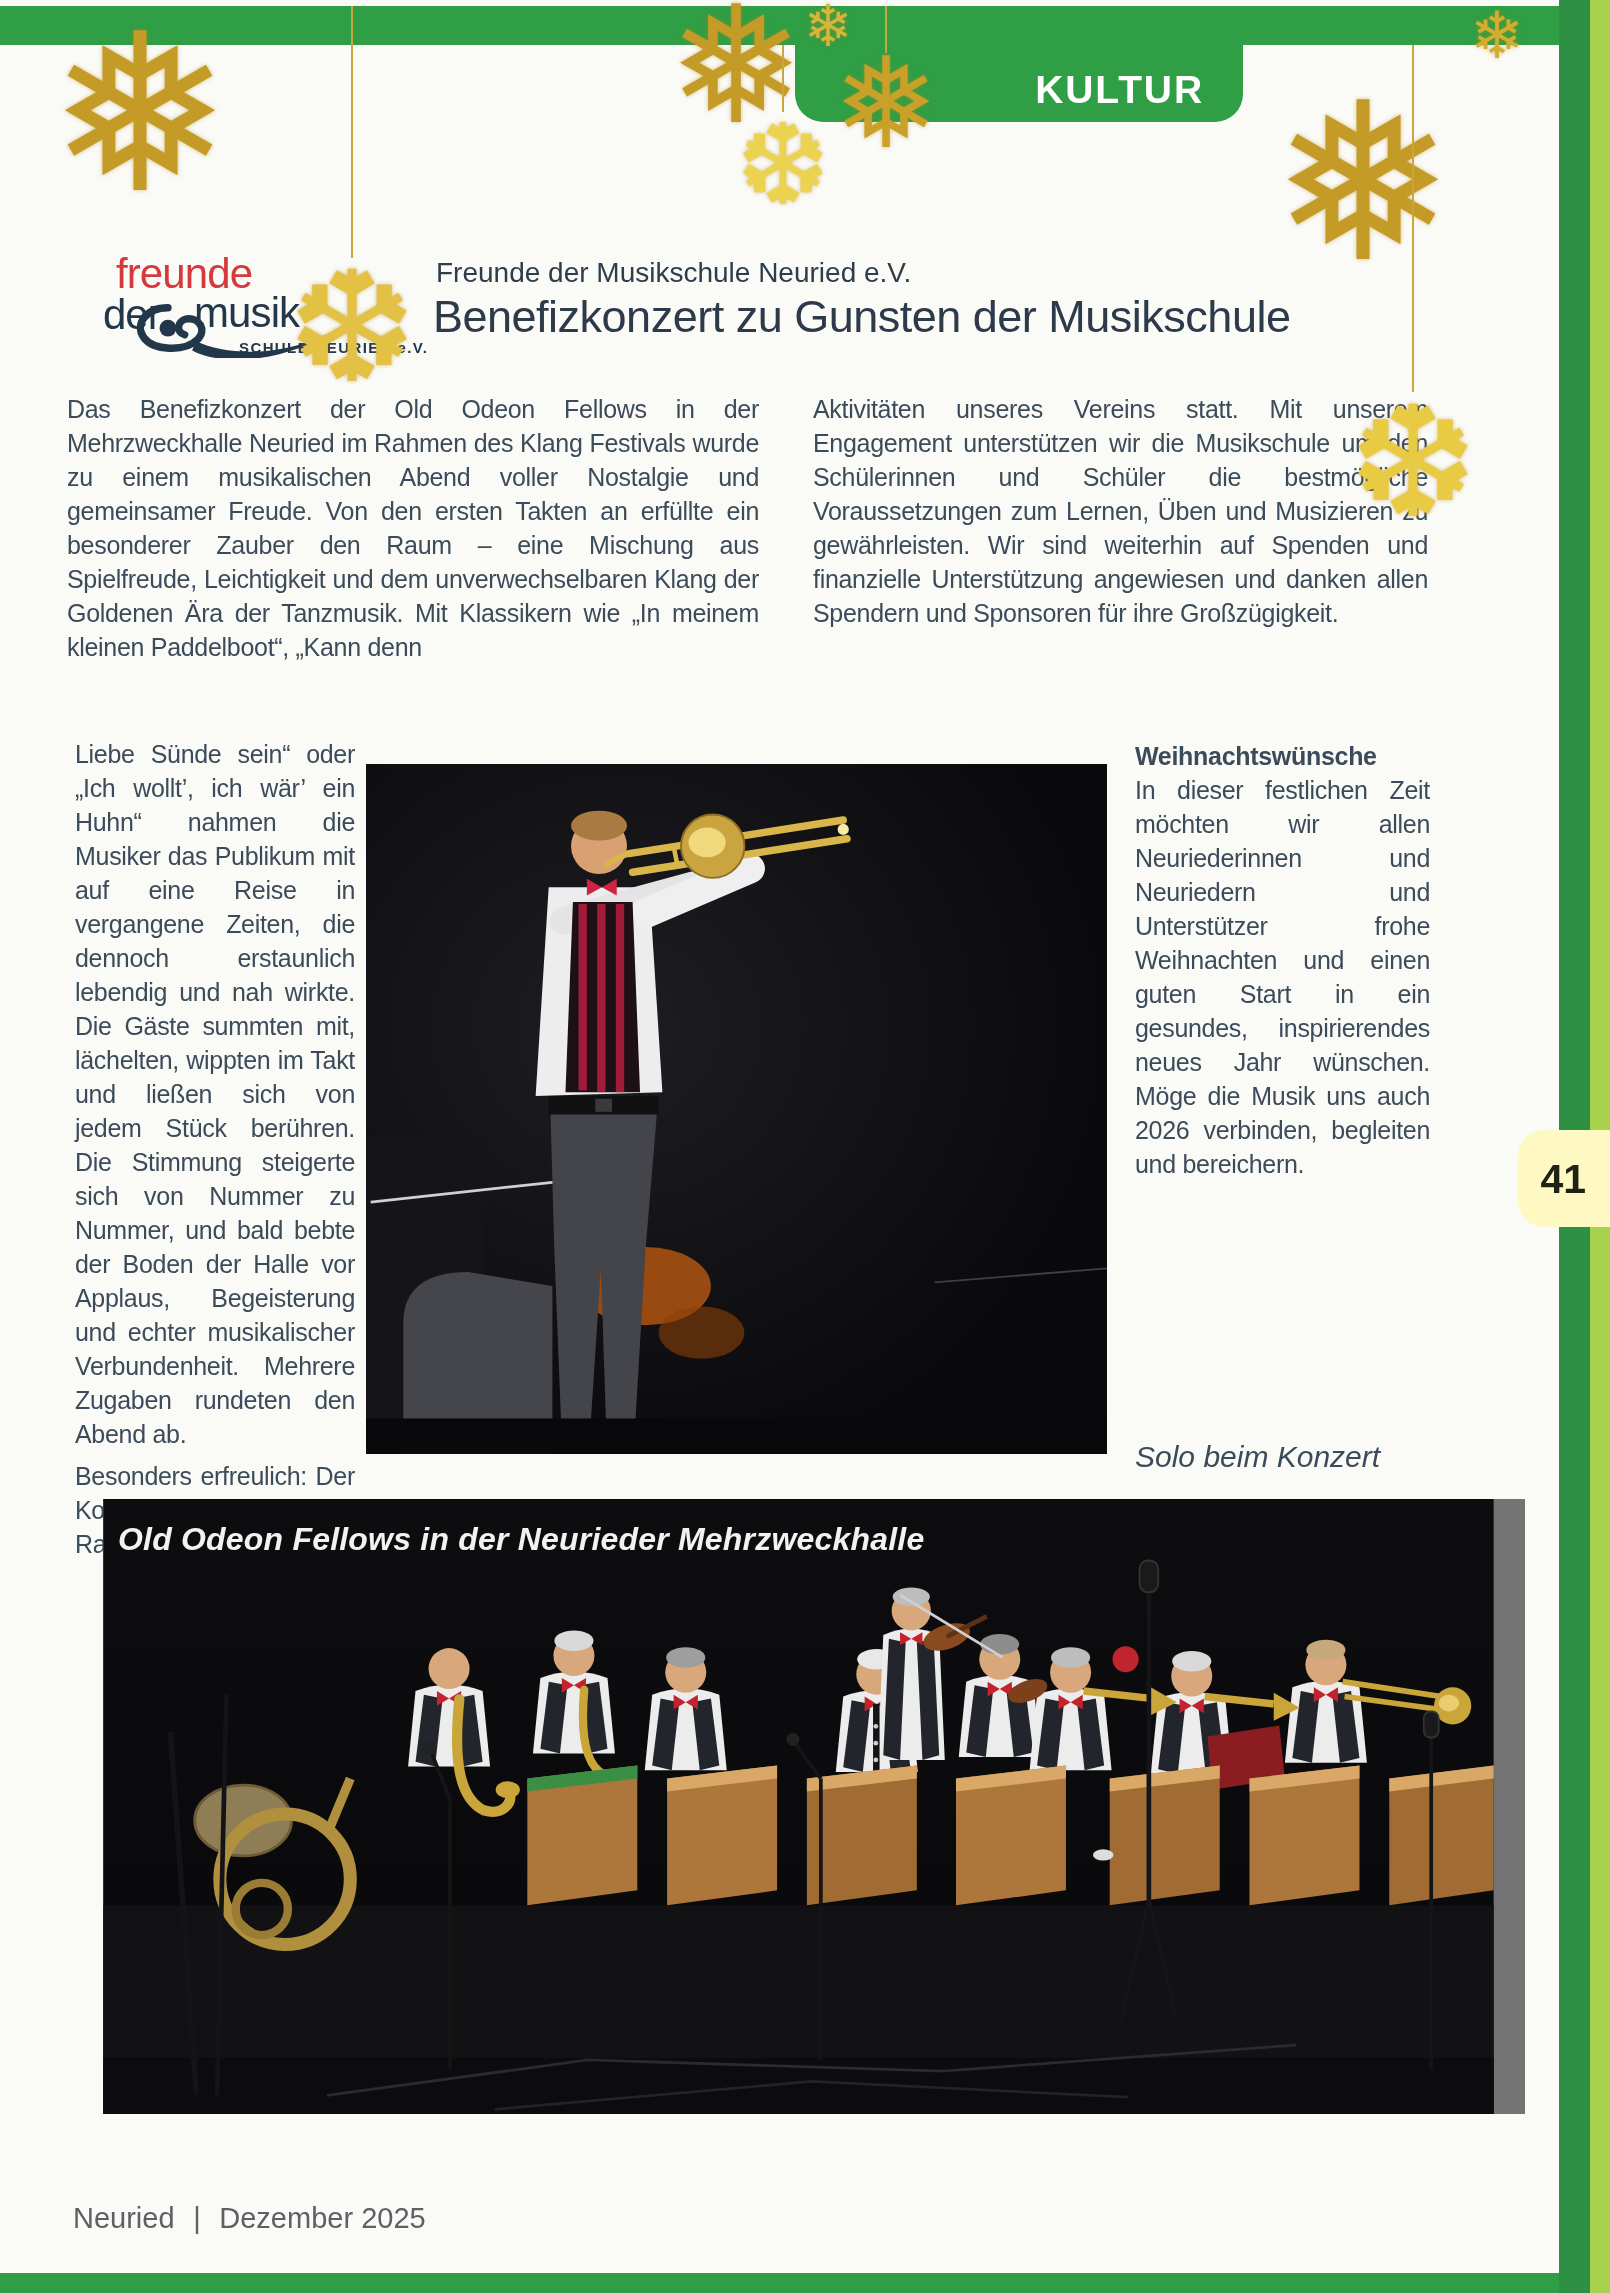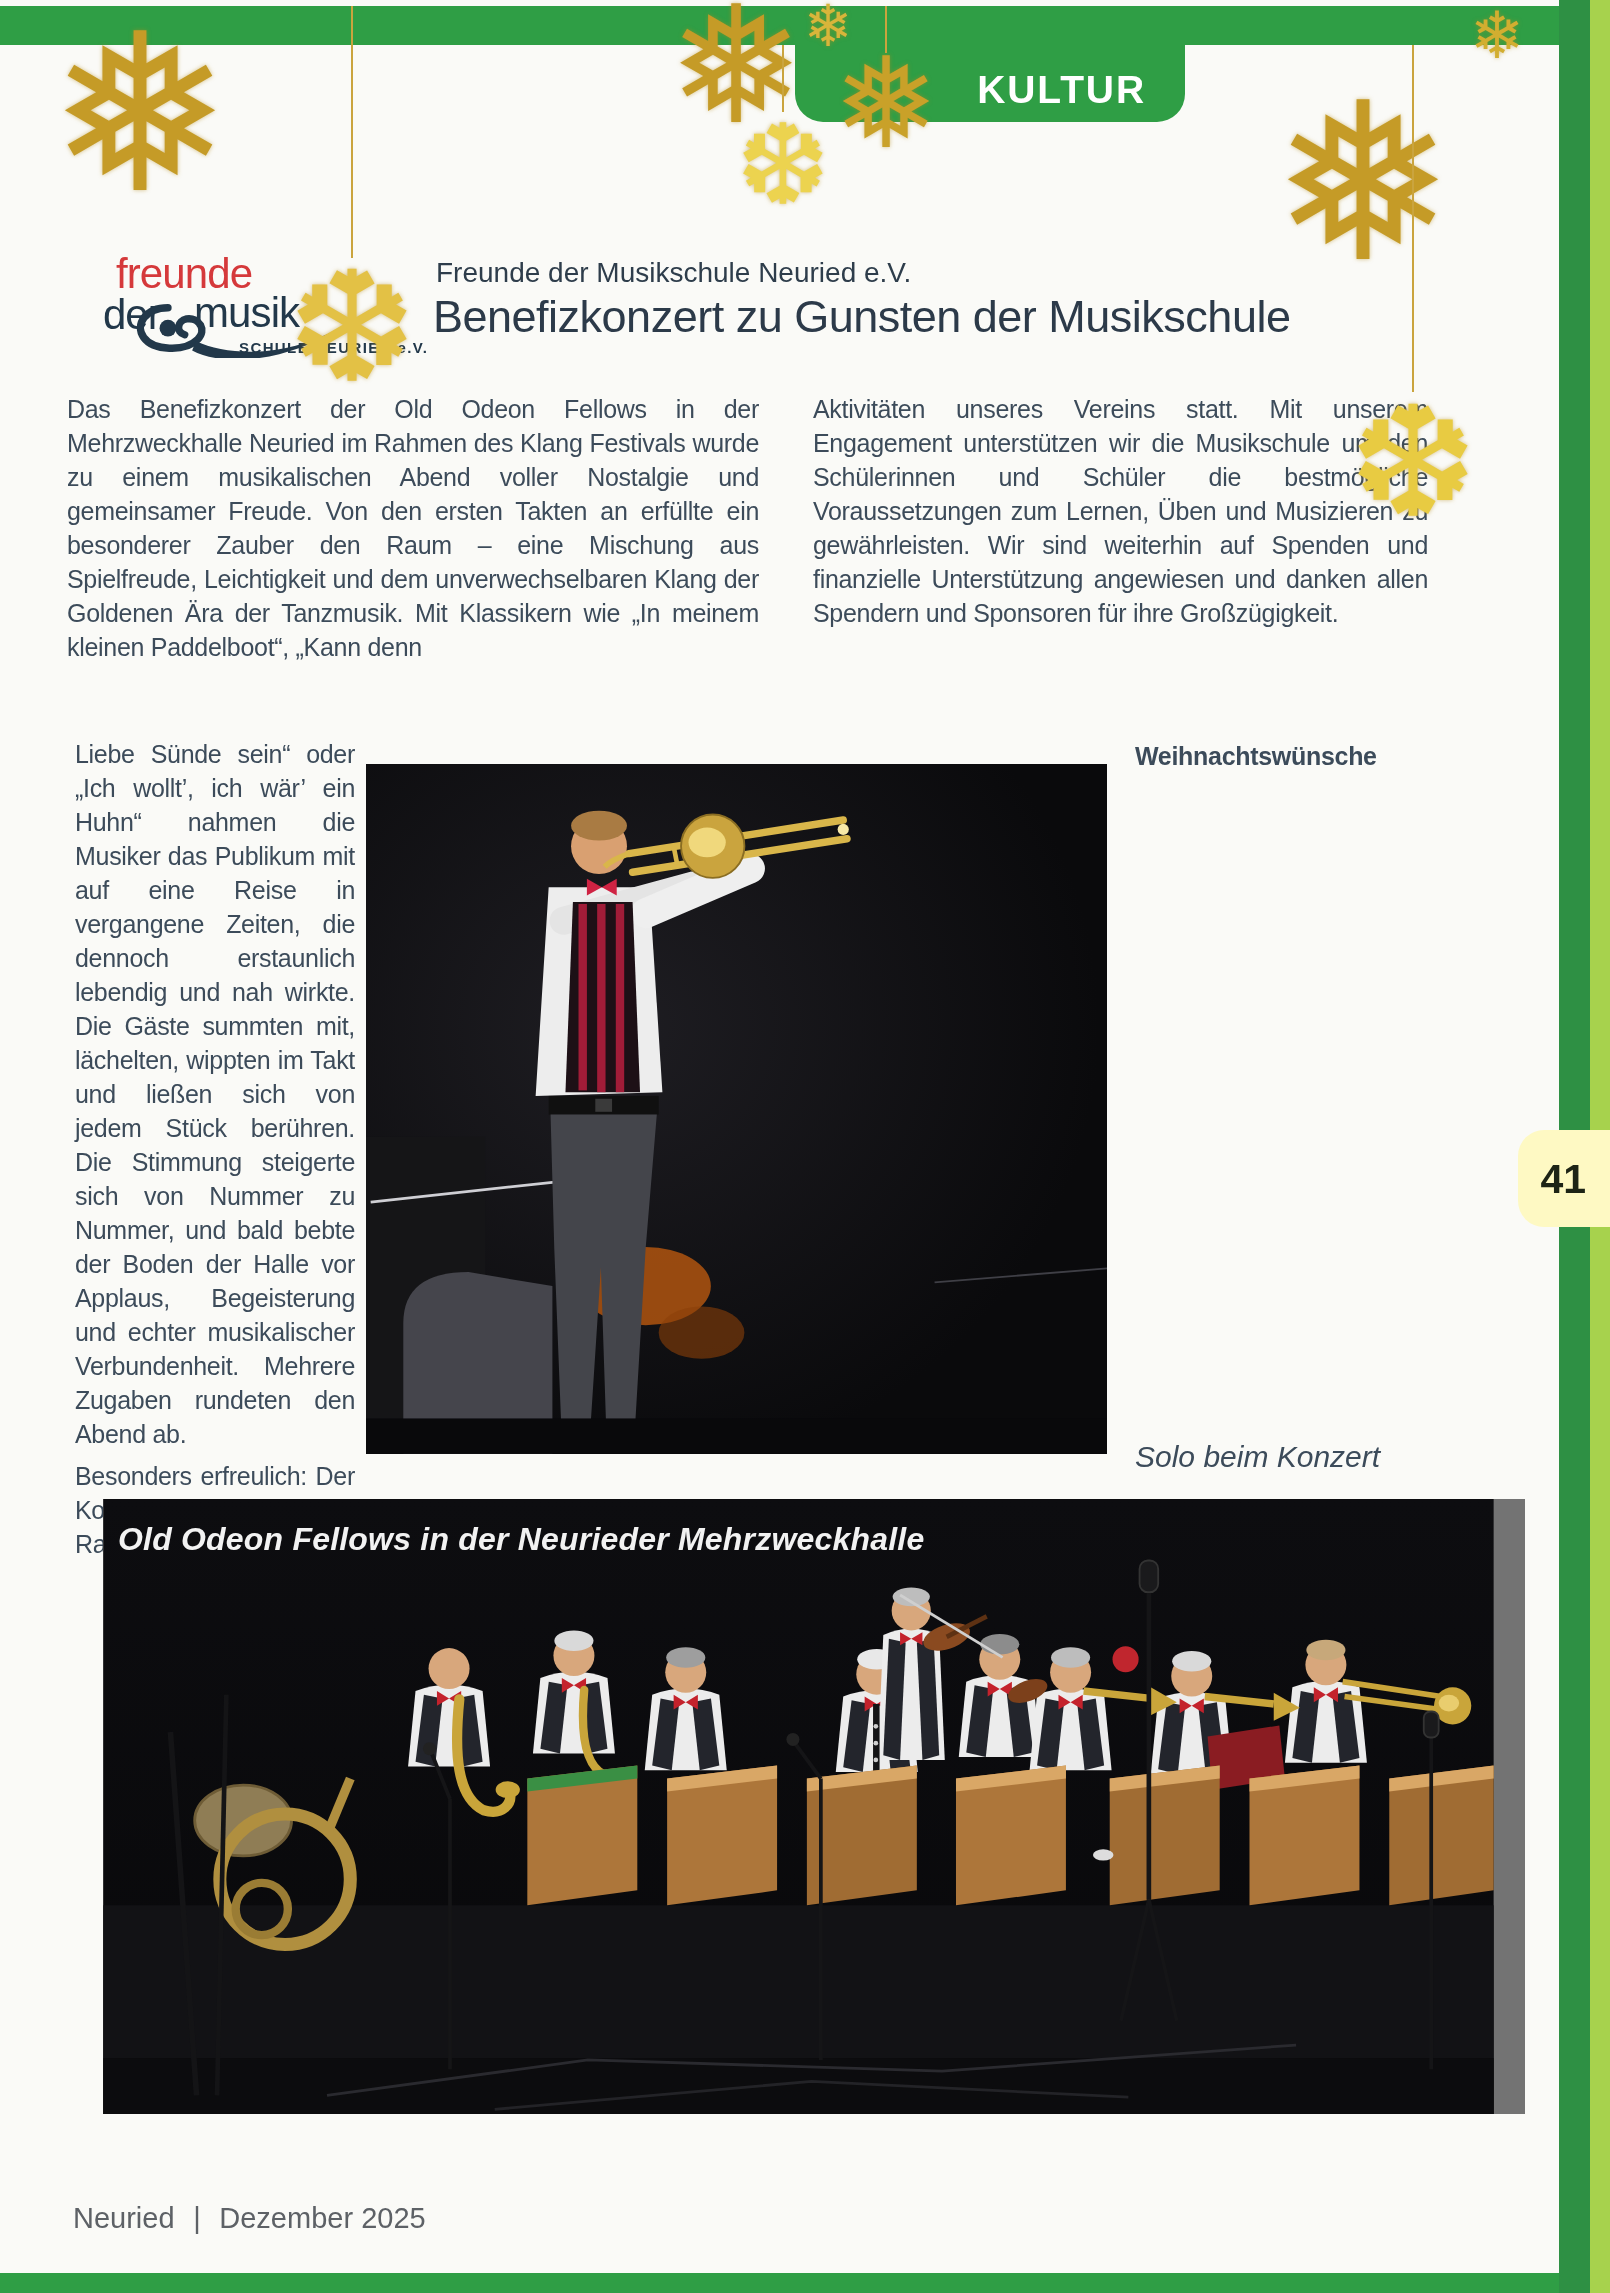--- a/index.html
+++ b/index.html
@@ -1,20 +1,20 @@
 <!DOCTYPE html>
 <html lang="de" style="font-size:15px"><head>
 <meta charset="utf-8">
 <style>
   html,body{margin:0;padding:0;background:#e8e8e6;}
   .page{position:relative;width:1611px;height:2293px;background:#fafaf7;overflow:hidden;
         font-family:"Liberation Sans",sans-serif;color:#3c4b5a;}
   
   .top-band{position:absolute;left:0;top:5.6px;width:1611px;height:39px;background:#2f9e45;z-index:1;}
-  .kultur-tab{position:absolute;left:795px;top:5.6px;width:390px;height:116px;background:#2f9e45;
+  .kultur-tab{position:absolute;left:795px;top:5.6px;width:448px;height:116px;background:#2f9e45;
               border-radius:0 0 28px 28px;z-index:1;}
   .kultur-tab span{position:absolute;right:39px;top:62px;color:#fff;font-weight:bold;
                    font-size:39px;letter-spacing:1.9px;}
   .flake{position:absolute;transform:translate(-50%,-50%);z-index:2;line-height:1;
          text-shadow:0 0 4.7px rgba(180,140,30,.55);}
   .string{position:absolute;width:1.9px;z-index:2;background:#caa43e;}
   .stripe-dark{position:absolute;left:1559px;top:0;width:32px;height:2293px;background:#2e9044;z-index:3;}
   .stripe-light{position:absolute;left:1590px;top:0;width:20.5px;height:2293px;background:#a7d24d;z-index:3;}
   .bottom-band{position:absolute;left:0;top:2273px;width:1611px;height:20.5px;background:#2f9e45;z-index:2;}
   .page-tab{position:absolute;left:1518px;top:1130px;width:93px;height:97px;background:#fef9c3;
@@ -100,20 +100,21 @@
   <h1 class="headline">Benefizkonzert zu Gunsten der Musikschule</h1>
 
   <div class="bodytext colA">Das Benefizkonzert der Old Odeon Fellows in der Mehrzweckhalle Neuried im Rahmen des Klang Festivals wurde zu einem musikalischen Abend voller Nostalgie und gemeinsamer Freude. Von den ersten Takten an erfüllte ein besonderer Zauber den Raum – eine Mischung aus Spielfreude, Leichtigkeit und dem unverwechselbaren Klang der Goldenen Ära der Tanzmusik. Mit Klassikern wie „In meinem kleinen Paddelboot“, „Kann denn</div>
   <div class="bodytext colB">
     <p>Liebe Sünde sein“ oder „Ich wollt’, ich wär’ ein Huhn“ nahmen die Musiker das Publikum mit auf eine Reise in vergangene Zeiten, die dennoch erstaunlich lebendig und nah wirkte. Die Gäste summten mit, lächelten, wippten im Takt und ließen sich von jedem Stück berühren. Die Stimmung steigerte sich von Nummer zu Nummer, und bald bebte der Boden der Halle vor Applaus, Begeisterung und echter musikalischer Verbundenheit. Mehrere Zugaben rundeten den Abend ab.</p>
     <p>Besonders erfreulich: Der Konzertabend fand im Rahmen der</p>
   </div>
   <div class="bodytext colC">Aktivitäten unseres Vereins statt. Mit unserem Engagement unterstützen wir die Musikschule um den Schülerinnen und Schüler die bestmögliche Voraussetzungen zum Lernen, Üben und Musizieren zu gewährleisten. Wir sind weiterhin auf Spenden und finanzielle Unterstützung angewiesen und danken allen Spendern und Sponsoren für ihre Großzügigkeit.</div>
   <div class="bodytext colD">
     <div class="box-heading">Weihnachtswünsche</div>
+    <div>In dieser festlichen Zeit möchten wir allen Neuriederinnen und Neuriedern und Unterstützer frohe Weihnachten und einen guten Start in ein gesundes, inspirierendes neues Jahr wünschen. Möge die Musik uns auch 2026 verbinden, begleiten und bereichern.</div>
   </div>
   <div class="solo-caption">Solo beim Konzert</div>
 
   <figure class="photo-solo" style="margin:0;">
     <svg width="741" height="690" viewBox="0 0 795 740">
       <defs>
         <radialGradient id="glow" cx="34%" cy="38%" r="65%">
           <stop offset="0%" stop-color="#1e1d22"></stop>
             <stop offset="100%" stop-color="#0a0a0c"></stop>
         </radialGradient>

